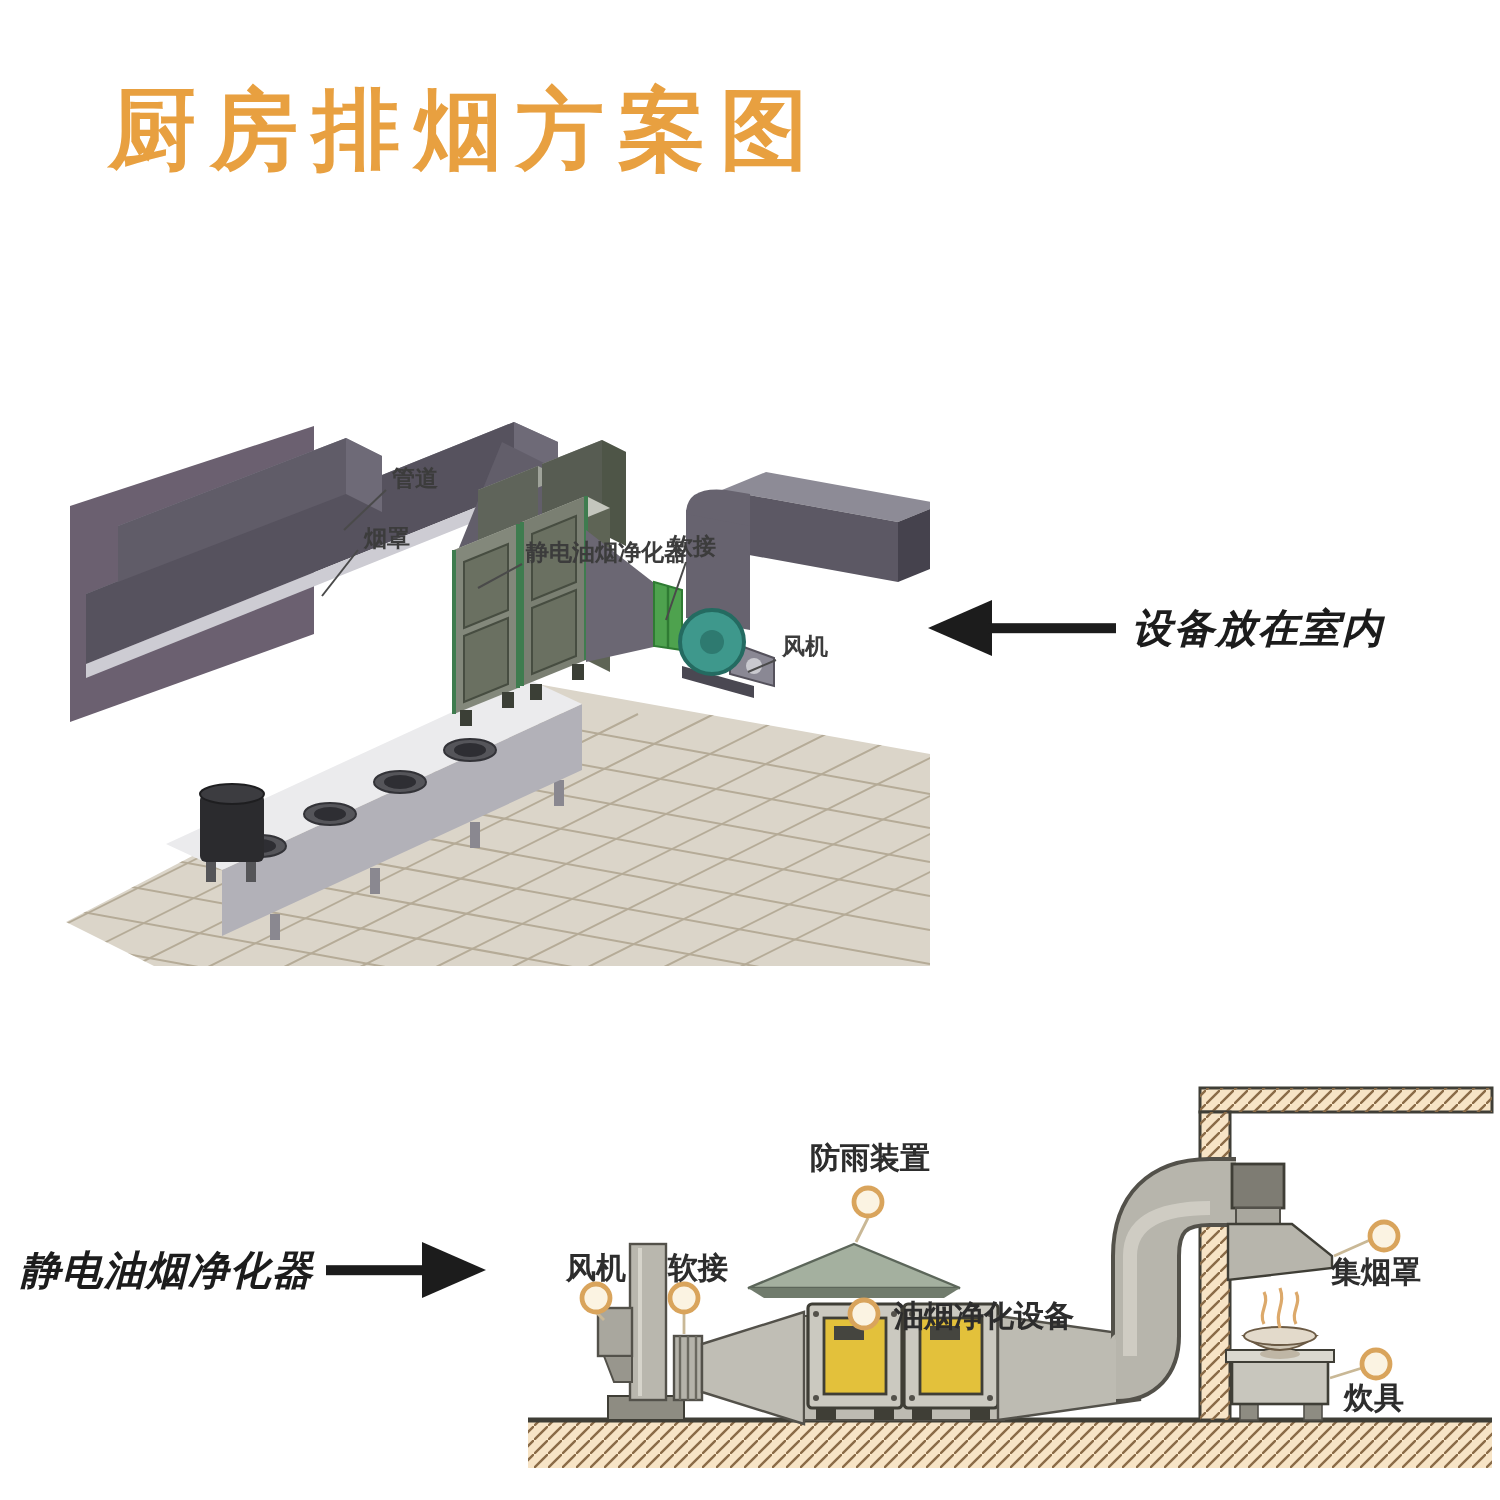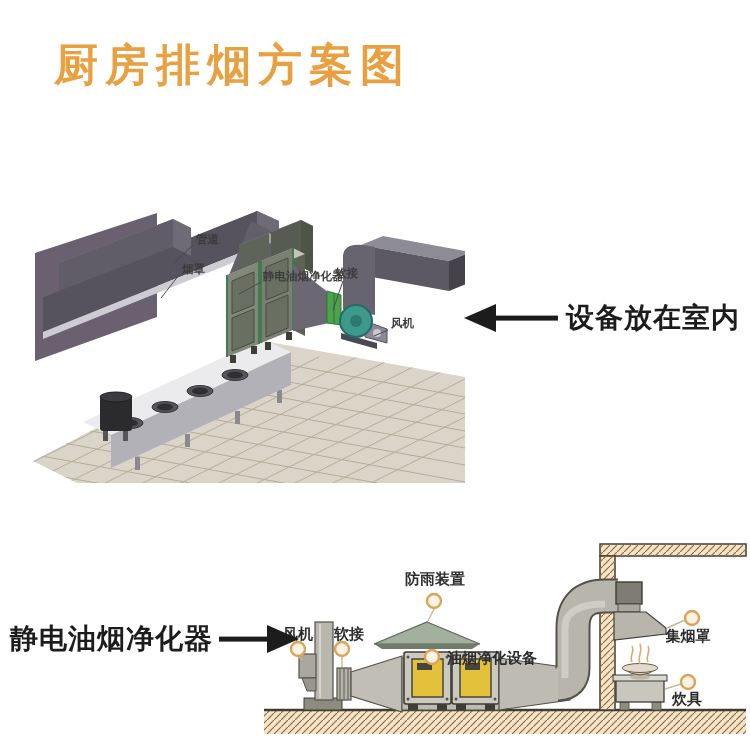--- a/index.html
+++ b/index.html
@@ -1,21 +1,21 @@
 <!DOCTYPE html>
 <html><head>
 <meta charset="utf-8">
 <style>
   html,body{margin:0;padding:0;background:#ffffff;}
   #stage{position:relative;width:750px;height:750px;background:#ffffff;overflow:hidden;
          font-family:"Liberation Sans",sans-serif;}
   .title{position:absolute;left:54px;top:36px;font-size:44px;font-weight:bold;
          letter-spacing:7px;color:#E8A040;white-space:nowrap;text-align:right;}
   .caption-row{position:absolute;display:flex;align-items:center;gap:6px;white-space:nowrap;}
-  .caption-row .cap{font-size:28px;font-weight:bold;color:#1C1C1C;letter-spacing:1px;}
+  .caption-row .cap{font-size:20px;font-weight:bold;color:#1C1C1C;letter-spacing:1px;font-style:italic;}
   #indoor-caption{left:462px;top:299px;}
   #outdoor-caption{left:10px;top:620px;}
   svg text{font-family:"Liberation Sans",sans-serif;}
   .lbl-sm{font-size:11.5px;font-weight:bold;fill:#3C3C3C;}
   .lbl-bg{font-size:15px;font-weight:bold;fill:#2D2D2D;}
   .leader{stroke:#4A4A4A;stroke-width:1;fill:none;}
   .leader2{stroke:#C9B896;stroke-width:1.4;fill:none;}
   .marker{fill:#FBF3E2;stroke:#D9A45C;stroke-width:2.4;}
 </style>
 </head>

